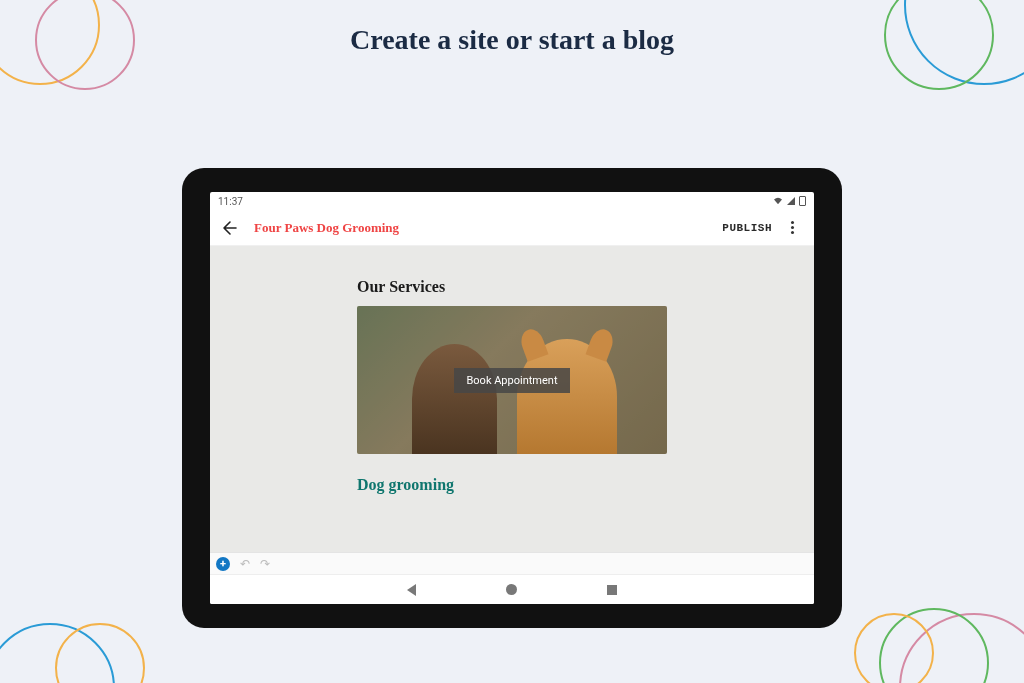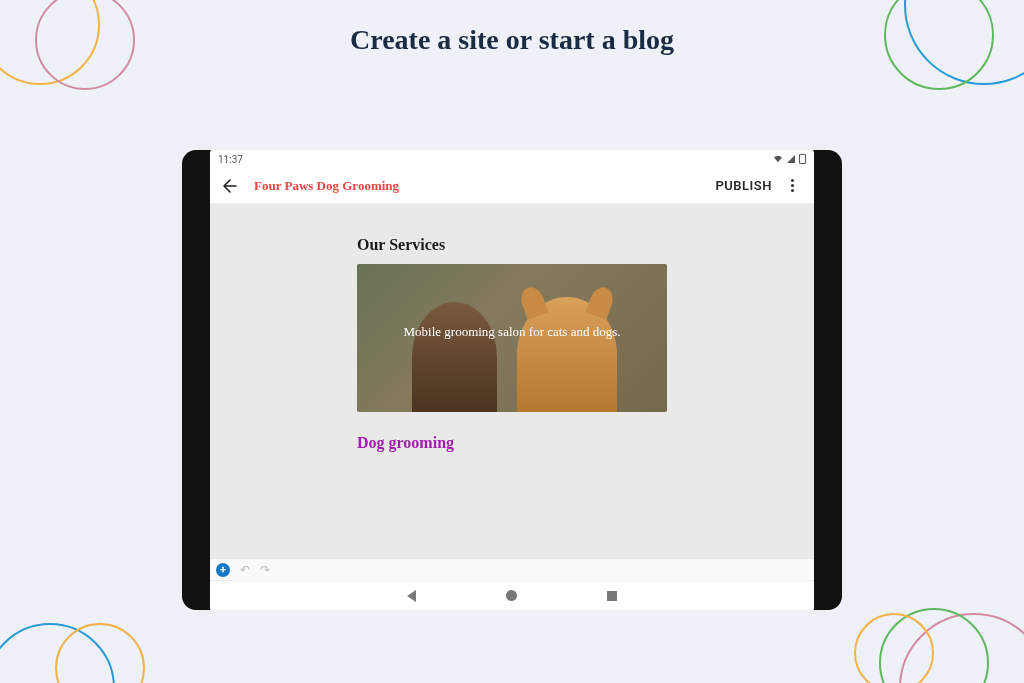--- a/index.html
+++ b/index.html
@@ -14,57 +14,57 @@
   .circ-tr2 { width: 110px; height: 110px; border-width: 2px; border-color: #5fb85f; top: -20px; right: 30px; }
   .circ-bl1 { width: 130px; height: 130px; border-width: 2px; border-color: #2a9bd6; bottom: -70px; left: -15px; }
   .circ-bl2 { width: 90px; height: 90px; border-width: 2px; border-color: #f3b24a; bottom: -30px; left: 55px; }
   .circ-br1 { width: 150px; height: 150px; border-width: 2px; border-color: #d58aa4; bottom: -80px; right: -25px; }
   .circ-br2 { width: 110px; height: 110px; border-width: 2px; border-color: #5fb85f; bottom: -35px; right: 35px; }
   .circ-br3 { width: 80px; height: 80px; border-width: 2px; border-color: #f3b24a; bottom: -10px; right: 90px; }
 
   .headline { position: absolute; top: 24px; left: 0; right: 0; text-align: center; font-family: Georgia, "Times New Roman", serif; font-size: 28px; color: #1b2b44; font-weight: 600; }
 
   
-  .tablet { position: absolute; top: 150px; left: 50%; transform: translateX(-50%); width: 660px; height: 460px; background: #111; border-radius: 14px; padding: 0 28px; display:flex; }
+  .tablet { position: absolute; top: 168px; left: 50%; transform: translateX(-50%); width: 660px; height: 460px; background: #111; border-radius: 22px; padding: 24px 28px; display:flex; }
   .screen { background: #fff; flex:1; border-radius: 2px; display:flex; flex-direction:column; overflow:hidden; }
 
   
   .statusbar { height:18px; display:flex; align-items:center; justify-content:space-between; padding:0 8px; font-size:10px; color:#555; }
   .statusbar .right { display:flex; gap:3px; align-items:center; }
   .wifi { width:10px; height:8px; }
   .sig { width:10px; height:8px; }
   .bat { width:7px; height:10px; border:1px solid #555; border-radius:1px; position:relative; }
 
   
   .toolbar { height:36px; display:flex; align-items:center; padding:0 10px; border-bottom:1px solid #f0f0f0; }
   .back { width:20px; height:20px; display:flex; align-items:center; justify-content:center; cursor:pointer; }
   .title { font-weight:700; font-size:13px; color:#ef4444; margin-left:14px; font-family: Georgia, serif; }
   .spacer { flex:1; }
-  .publish { font-size:13px; font-weight:600; letter-spacing:0.5px; color:#2a2a2a; cursor:pointer; }
+  .publish { font-size:11px; font-weight:600; letter-spacing:0.5px; color:#2a2a2a; cursor:pointer;font-family:Liberation Mono, monospace; }
   .more { width:24px; height:24px; display:flex; align-items:center; justify-content:center; cursor:pointer; margin-left:8px; }
   .more-dots { display:flex; flex-direction:column; gap:2px; }
   .more-dots span { width:3px; height:3px; background:#333; border-radius:50%; }
 
   
   .canvas { flex:1; background:#e9e9e7; overflow:hidden; position:relative; }
   .content { width:310px; margin: 32px auto 0; }
   .h2 { font-family: Georgia, serif; font-size:16px; font-weight:700; color:#1a1a1a; margin-bottom:10px; }
 
   .hero { position:relative; height:148px; border-radius:2px; overflow:hidden; background:linear-gradient(135deg,#8a9b6e 0%, #b8a67a 40%, #9e8b5f 100%); display:flex; flex-direction:column; align-items:center; justify-content:center; }
   .hero::before { content:""; position:absolute; inset:0; background:rgba(40,40,40,0.35); }
   .dog { position:absolute; bottom:0; border-radius:50% 50% 0 0; }
   .dog1 { left:55px; width:85px; height:110px; background:linear-gradient(#7a5a3e,#4a3420); }
   .dog2 { right:50px; width:100px; height:115px; background:linear-gradient(#d9a05a,#b57830); }
   .dog-ear { position:absolute; width:22px; height:30px; background:#c98a44; }
   .dog2 .el { left:5px; top:-10px; transform:rotate(-20deg); border-radius:50% 50% 0 0;}
   .dog2 .er { right:5px; top:-10px; transform:rotate(20deg); border-radius:50% 50% 0 0;}
   .hero-text { position:relative; color:#fff; font-family: Georgia, serif; font-size:13px; margin-bottom:12px; text-align:center; }
   .hero-btn { position:relative; background:rgba(70,70,70,0.85); color:#fff; font-size:11px; padding:6px 12px; border:none; cursor:pointer; font-family:inherit; }
 
-  .sub-h2 { font-family: Georgia, serif; font-size:16px; font-weight:700; color:#a21caf; margin-top:22px; margin-bottom:10px; }
+  .sub-h2 { font-family: Georgia, serif; font-size:16px; font-weight:700; color:#0f766e; margin-top:22px; margin-bottom:10px; }
 
   .two-col { display:flex; gap:18px; align-items:flex-start; }
   .col-left { flex:1; padding-left:10px; }
   .col-left .lead { font-family: Georgia, serif; font-weight:700; font-size:11px; color:#1a1a1a; line-height:1.3; margin-bottom:10px; }
   .col-left ul { list-style:none; padding-left:8px; }
   .col-left li { font-size:10px; color:#333; line-height:1.5; position:relative; padding-left:10px; }
   .col-left li::before { content:"•"; color:#1277c4; position:absolute; left:0; font-size:12px; line-height:1.2; }
   .thumb { width:130px; height:75px; background:linear-gradient(120deg,#e8b89a 0%, #d4987a 60%, #a06048 100%); position:relative; overflow:hidden; }
   .pom { position:absolute; left:40px; bottom:5px; width:60px; height:55px; background:#f8f6f0; border-radius:50% 50% 45% 45%; }
   .pom::before { content:""; position:absolute; left:8px; top:-10px; width:14px; height:18px; background:#f8f6f0; border-radius:50% 50% 0 0; transform:rotate(-12deg);}
@@ -133,21 +133,21 @@
     <div class="canvas">
       <div class="content">
         <div class="h2">Our Services</div>
 
         <div class="hero">
           <div class="dog dog1"></div>
           <div class="dog dog2">
             <div class="dog-ear el"></div>
               <div class="dog-ear er"></div>
           </div>
-          <div class="hero-text">Mobile grooming salon for cats and dogs.</div>
+          <button class="hero-btn">Book Appointment</button>
         </div>
 
         <div class="sub-h2">Dog grooming</div>
 
       </div>
 
       <div class="editbar">
         <div class="addbtn">
           <span>+</span>
         </div>

